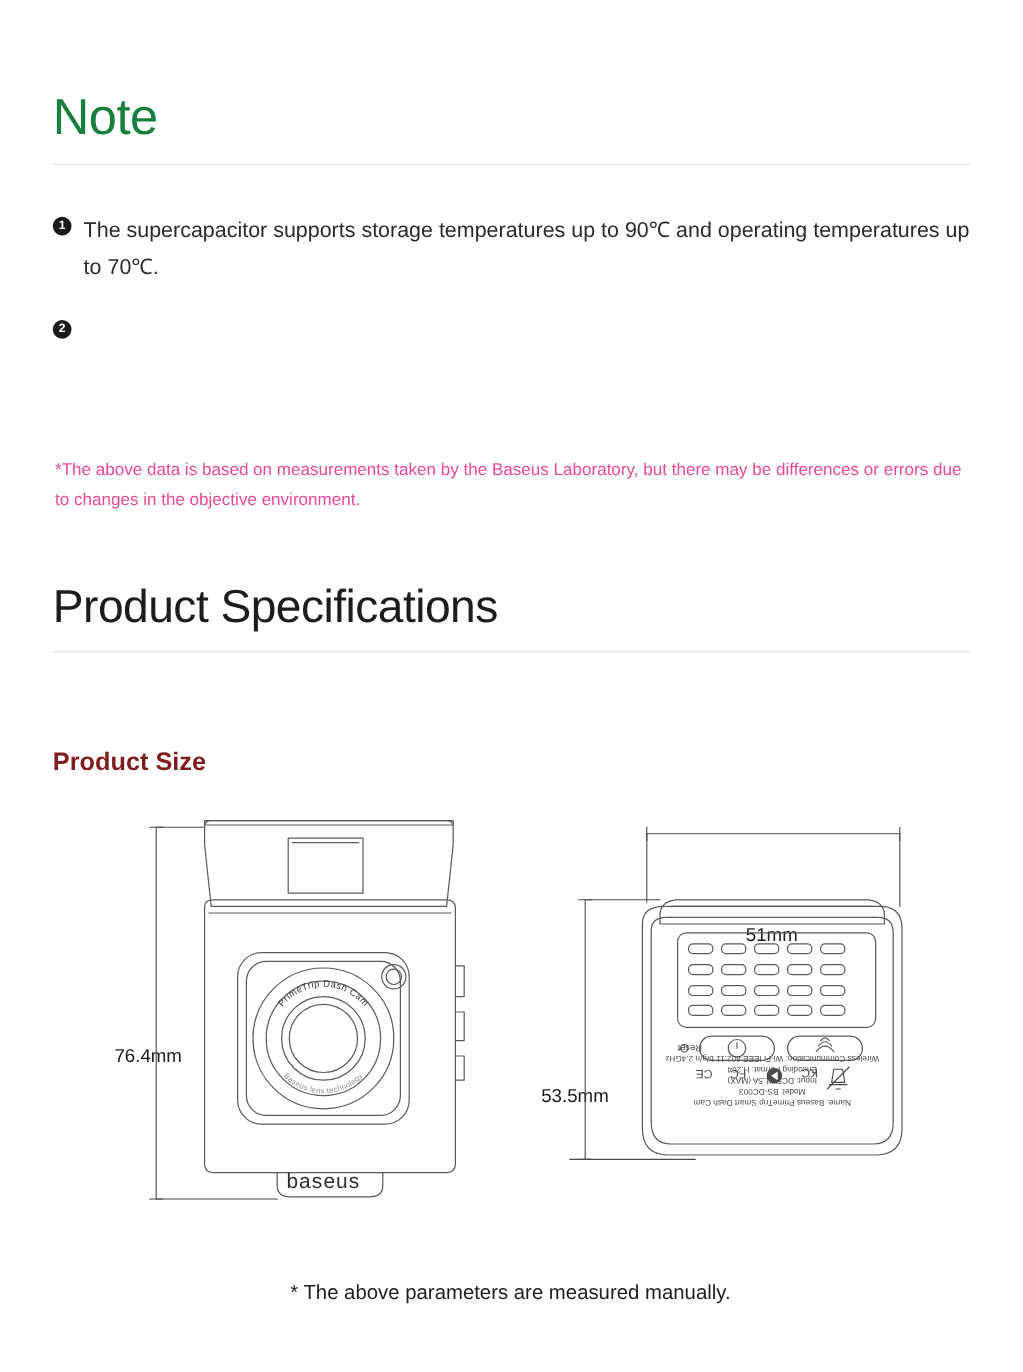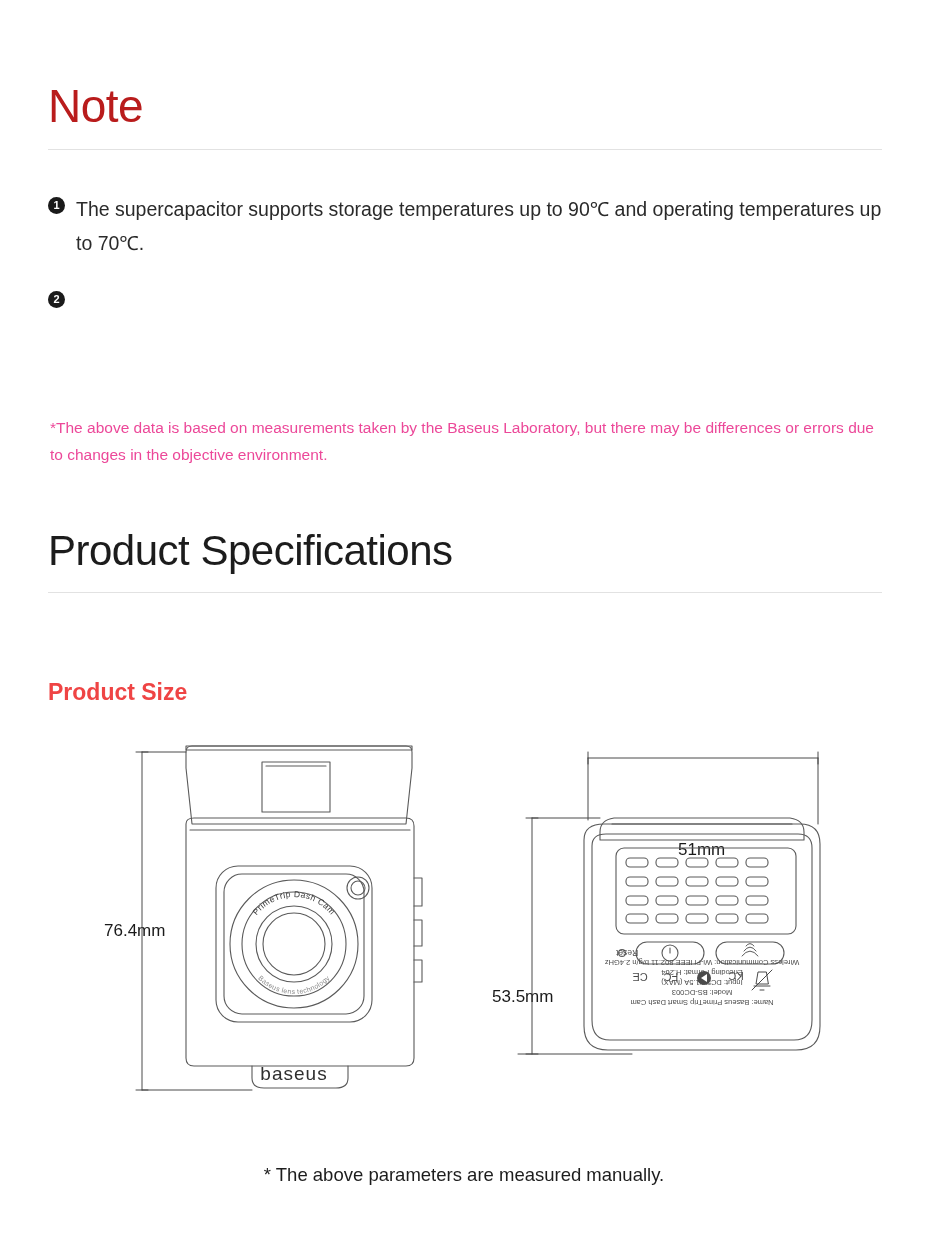--- a/index.html
+++ b/index.html
@@ -25,21 +25,21 @@
   }
 
   
   .note-title {
     position: absolute;
     left: 48px;
     top: 52px;
     font-size: 46px;
     font-weight: 400;
     letter-spacing: -0.5px;
-    color: #b91c1c;
+    color: #15803d;
     line-height: 1;
   }
   .rule {
     position: absolute;
     left: 48px;
     width: 834px;
     height: 1px;
     background: #e2e2e2;
   }
   .rule-note { top: 149px; }
@@ -97,41 +97,41 @@
     color: #1c1c1c;
     line-height: 1;
     text-align: center;
   }
   .subsection-title {
     position: absolute;
     left: 48px;
     top: 660px;
     font-size: 23px;
     font-weight: 700;
-    color: #ef4444;
+    color: #7f1d1d;
   }
 
   
   .diagram {
     position: absolute;
     left: 0;
     top: 720px;
     width: 930px;
     height: 400px;
   }
   .diagram svg { display: block; }
 
   .dim-label {
     position: absolute;
     font-size: 17px;
     color: #1a1a1a;
     font-family: "Liberation Sans", sans-serif;
     white-space: nowrap;
   }
-  .dim-76 { left: 104px; top: 921px; }
+  .dim-76 { left: 104px; top: 950px; }
   .dim-53 { left: 492px; top: 987px; }
   .dim-51 { left: 678px; top: 840px; }
 
   .footnote {
     position: absolute;
     left: 0;
     top: 1160px;
     width: 928px;
     text-align: center;
     font-size: 18.5px;

